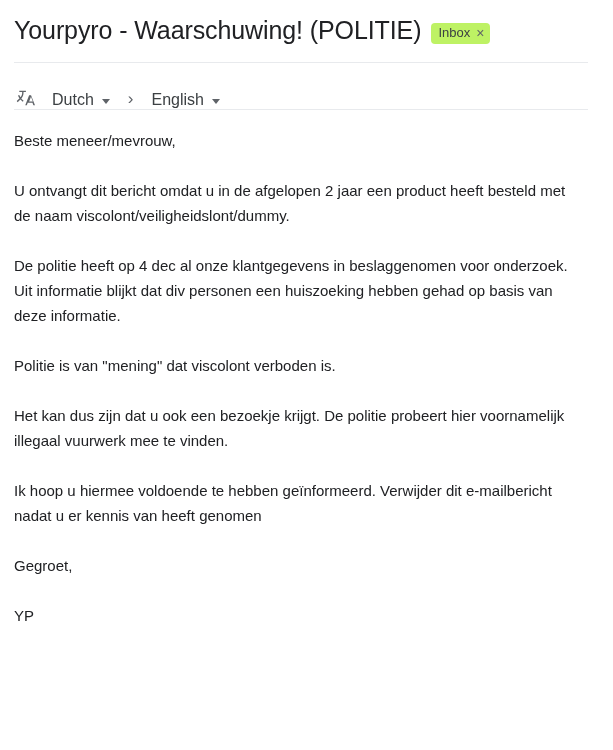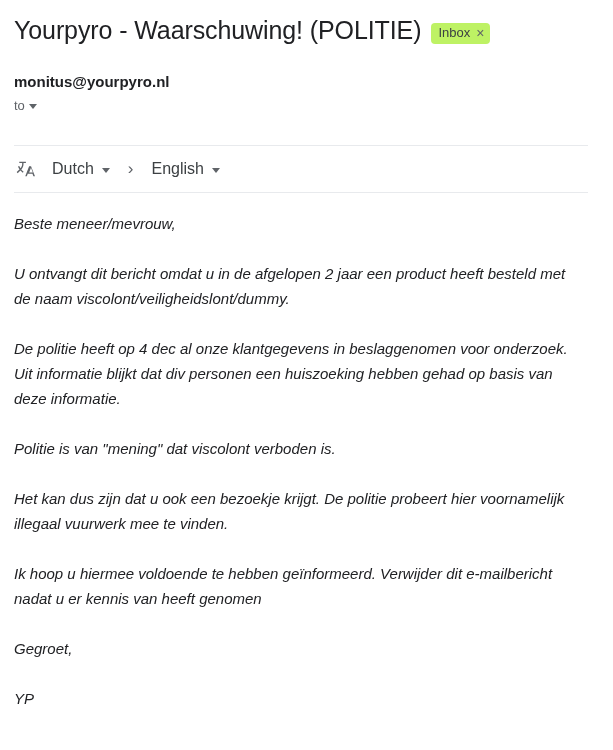--- a/index.html
+++ b/index.html
@@ -75,26 +75,26 @@
     height: 0;
     border-left: 4px solid transparent;
     border-right: 4px solid transparent;
     border-top: 5px solid #5f6368;
     display: inline-block;
     position: relative;
     top: 1px;
   }
   
   .translate-bar {
-    margin-top: 32px;
+    margin-top: 16px;
     border-top: 1px solid #e8eaed;
     border-bottom: 1px solid #e8eaed;
     height: 48px;
     display: flex;
-    align-items: center;
+    align-items: flex-end;
     gap: 12px;
     padding: 0 2px;
   }
   .translate-icon {
     font-size: 21px;
     color: #5f6368;
     line-height: 21px;
     display: inline-flex;
     align-items: center;
     margin-right: 2px;
@@ -120,46 +120,38 @@
   }
   
   .body-text {
     margin-top: 18px;
     font-size: 15px;
     line-height: 25px;
     color: #202124;
   }
   .body-text p {
     margin: 0 8px 25px 0;
-    font-style: italic;
   }
   .body-text p:last-child {
     margin-bottom: 0;
   }
 </style>
 </head>
 <body>
 
 <div class="email-view">
 
   <div class="subject-row">
     <span class="subject-text">Yourpyro - Waarschuwing! (POLITIE)</span>
     <span class="label-chip">
       <span>Inbox</span>
       <span class="chip-close">×</span>
     </span>
   </div>
 
-  <div class="sender-block">
-    <div class="sender-email">monitus@yourpyro.nl</div>
-    <div class="recipient-row">
-      <span>to</span>
-      <span class="caret-down"></span>
-    </div>
-  </div>
 
   <div class="translate-bar">
     <span class="translate-icon">
       <svg width="22" height="22" viewBox="0 0 24 24" aria-hidden="true">
         <path fill="#5f6368" d="M3.6 4h7.2v1.5H8.2v1.1c0 2.3-.9 4.4-2.4 6.1l2.5 2.4-.9 1.1-2.6-2.6-3 2.9-1-1.1 3.1-3c-.8-1-1.4-2.2-1.7-3.4h1.6c.24.8.64 1.6 1.16 2.3 1.1-1.3 1.74-3 1.74-4.7V5.5H3.6V4z"></path>
         <path fill="#5f6368" d="M14.3 9h2.1l4.3 11h-1.7l-1.05-2.8h-5.13L11.8 20h-1.7L14.3 9zm.04 6.8h4.02l-2.01-5.3-2.01 5.3z"></path>
       </svg>
     </span>
     <span class="lang-select">
       <span>Dutch</span>

